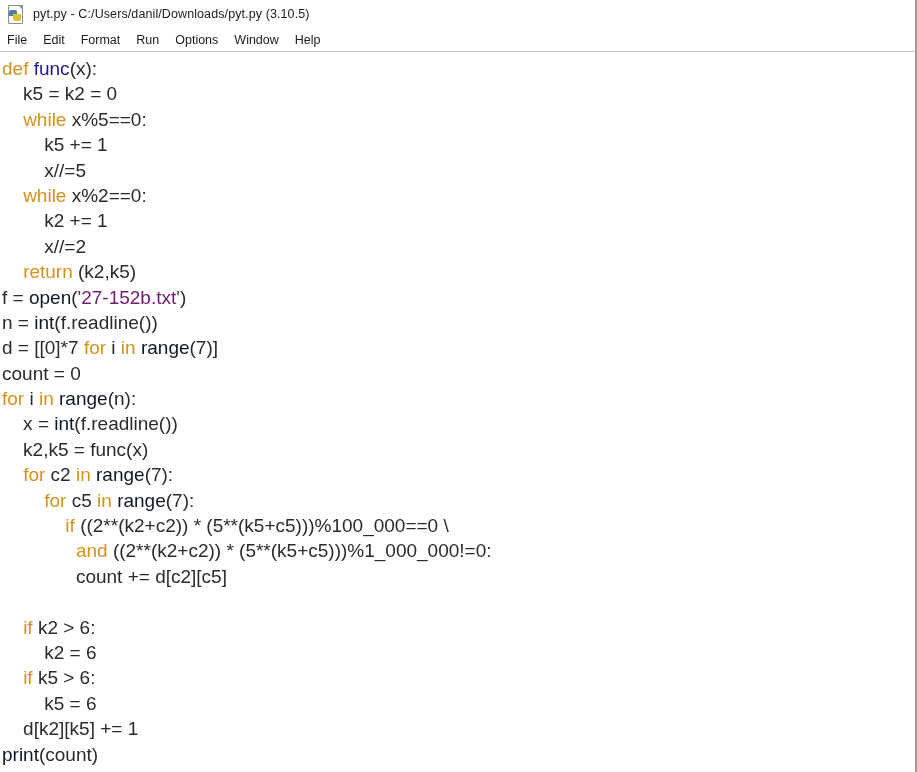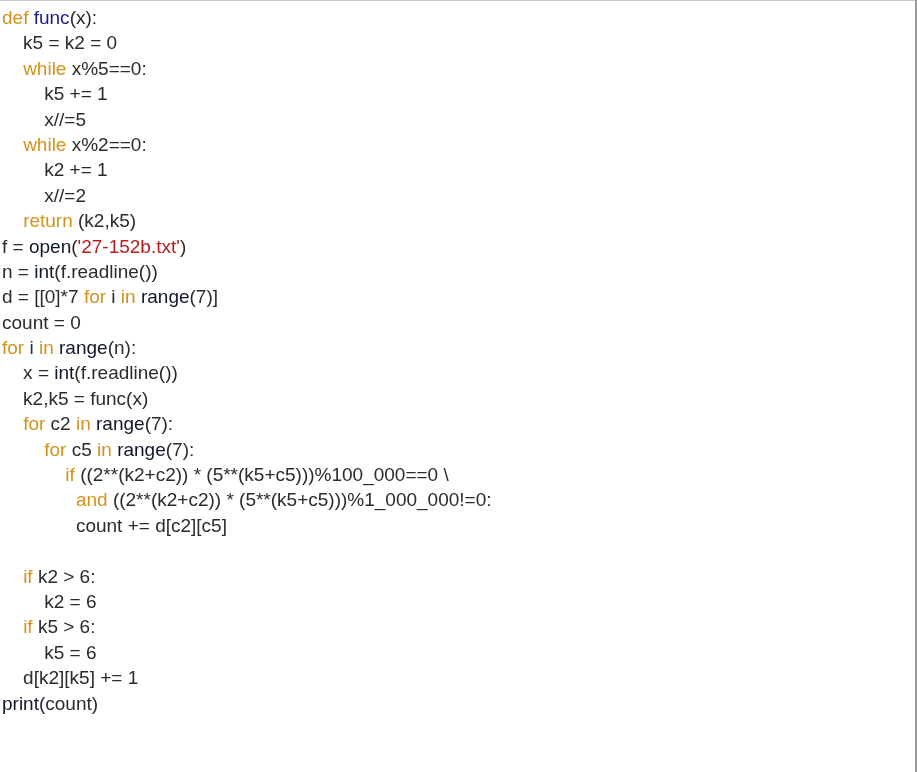--- a/index.html
+++ b/index.html
@@ -111,28 +111,46 @@
     font-size: 19px;
     line-height: 25.4px;
     white-space: pre;
     color: #2b2b2b;
     letter-spacing: 0px;
   }
   .ln { display: block; height: 25.4px; }
   .kw   { color: #d4921b; }   
   .def  { color: #1b1b8f; }   
   .bi   { color: #0f172a; }   
-  .str  { color: #b91c1c; }   
+  .str  { color: #701a75; }   
 </style>
 </head>
 <body>
 
 <div id="window">
 
+  <div id="titlebar">
+    <div id="app-icon">
+      <span class="page"></span>
+      <span class="fold"></span>
+      <span class="snake-blue"></span>
+      <span class="snake-yellow"></span>
+    </div>
+    <div id="title-text">pyt.py - C:/Users/danil/Downloads/pyt.py (3.10.5)</div>
+  </div>
 
+  <div id="menubar">
+    <div class="menu-item">File</div>
+    <div class="menu-item">Edit</div>
+    <div class="menu-item">Format</div>
+    <div class="menu-item">Run</div>
+    <div class="menu-item">Options</div>
+    <div class="menu-item">Window</div>
+    <div class="menu-item">Help</div>
+  </div>
 
   <div id="menu-separator"></div>
 
   <div id="code-area">
     <div id="code"><span class="ln"><span class="kw">def</span><span> </span><span class="def">func</span><span>(x):</span></span><span class="ln"><span>    k5 = k2 = 0</span></span><span class="ln"><span>    </span><span class="kw">while</span><span> x%5==0:</span></span><span class="ln"><span>        k5 += 1</span></span><span class="ln"><span>        x//=5</span></span><span class="ln"><span>    </span><span class="kw">while</span><span> x%2==0:</span></span><span class="ln"><span>        k2 += 1</span></span><span class="ln"><span>        x//=2</span></span><span class="ln"><span>    </span><span class="kw">return</span><span> (k2,k5)</span></span><span class="ln"><span>f = </span><span class="bi">open</span><span>(</span><span class="str">'27-152b.txt'</span><span>)</span></span><span class="ln"><span>n = </span><span class="bi">int</span><span>(f.readline())</span></span><span class="ln"><span>d = [[0]*7 </span><span class="kw">for</span><span> i </span><span class="kw">in</span><span> </span><span class="bi">range</span><span>(7)]</span></span><span class="ln"><span>count = 0</span></span><span class="ln"><span class="kw">for</span><span> i </span><span class="kw">in</span><span> </span><span class="bi">range</span><span>(n):</span></span><span class="ln"><span>    x = </span><span class="bi">int</span><span>(f.readline())</span></span><span class="ln"><span>    k2,k5 = func(x)</span></span><span class="ln"><span>    </span><span class="kw">for</span><span> c2 </span><span class="kw">in</span><span> </span><span class="bi">range</span><span>(7):</span></span><span class="ln"><span>        </span><span class="kw">for</span><span> c5 </span><span class="kw">in</span><span> </span><span class="bi">range</span><span>(7):</span></span><span class="ln"><span>            </span><span class="kw">if</span><span> ((2**(k2+c2)) * (5**(k5+c5)))%100_000==0 \</span></span><span class="ln"><span>              </span><span class="kw">and</span><span> ((2**(k2+c2)) * (5**(k5+c5)))%1_000_000!=0:</span></span><span class="ln"><span>              count += d[c2][c5]</span></span><span class="ln"><span></span></span><span class="ln"><span>    </span><span class="kw">if</span><span> k2 &gt; 6:</span></span><span class="ln"><span>        k2 = 6</span></span><span class="ln"><span>    </span><span class="kw">if</span><span> k5 &gt; 6:</span></span><span class="ln"><span>        k5 = 6</span></span><span class="ln"><span>    d[k2][k5] += 1</span></span><span class="ln"><span class="bi">print</span><span>(count)</span></span></div>
   </div>
 
 </div>
 
 </body></html>

